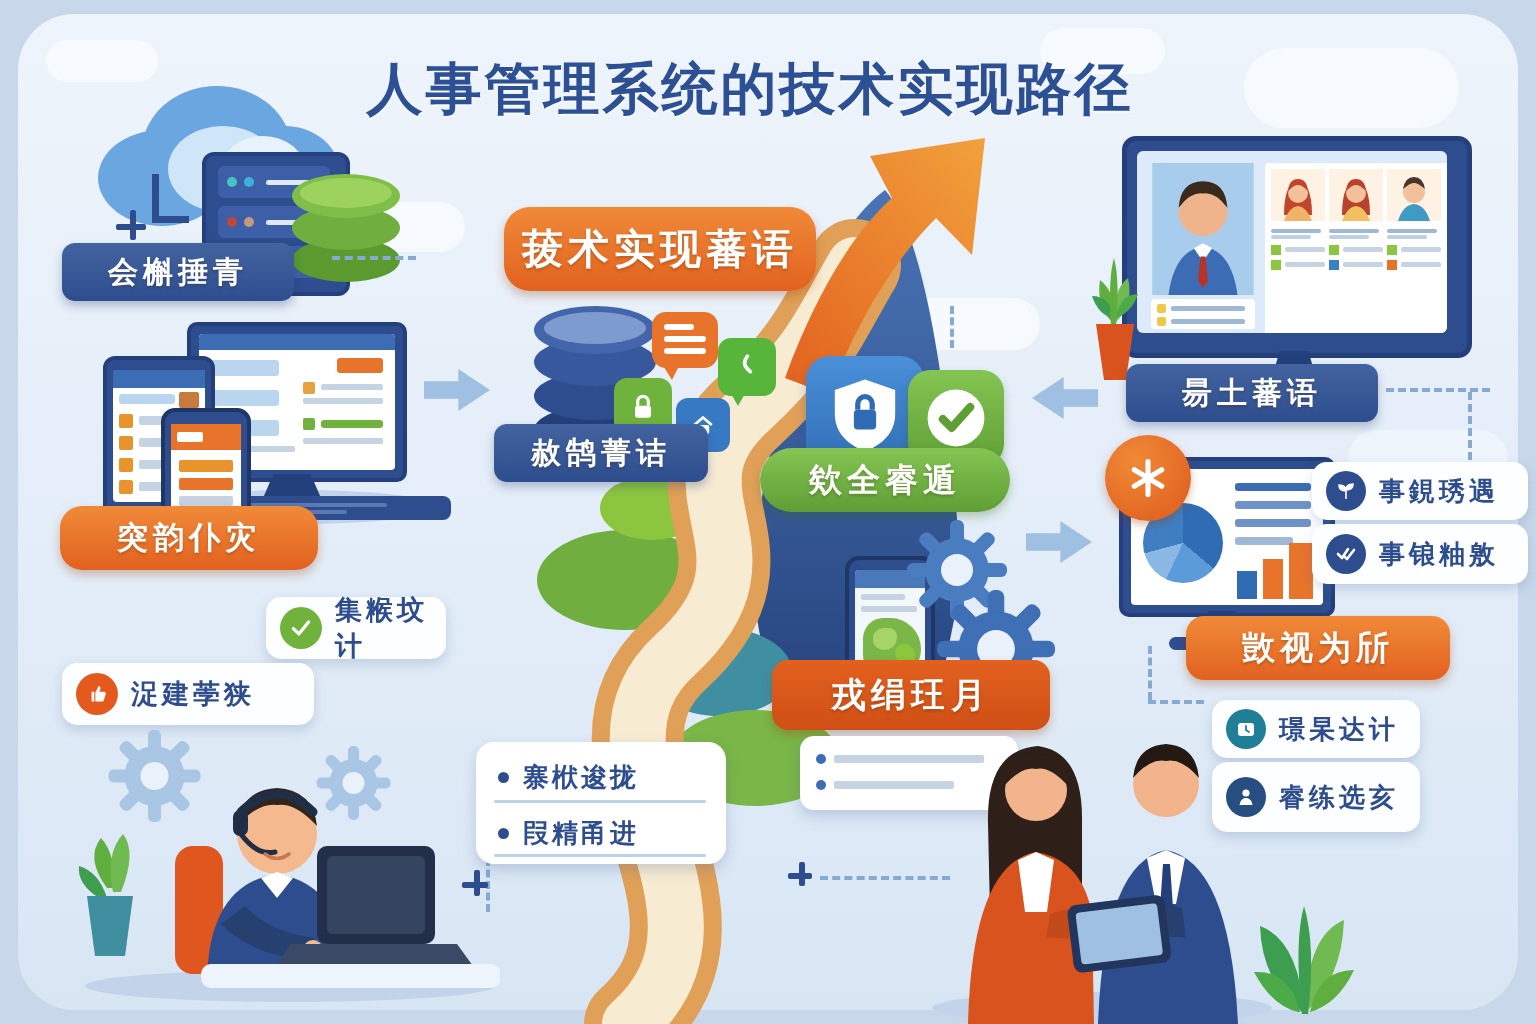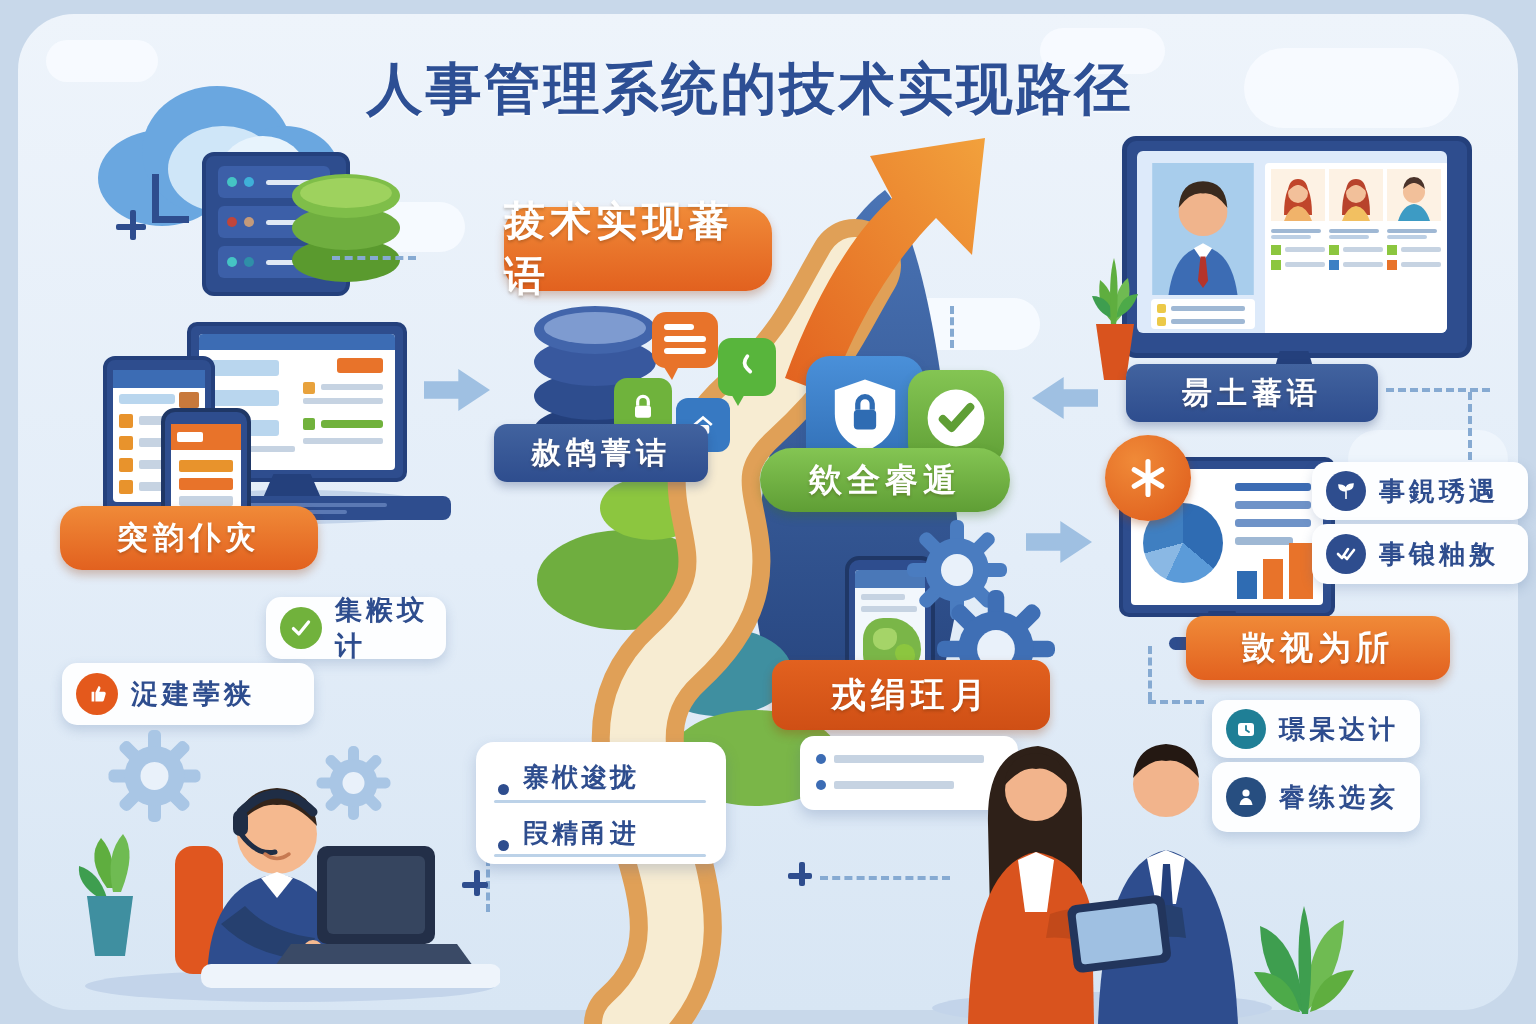--- a/index.html
+++ b/index.html
@@ -26,21 +26,21 @@
   .dash-h{border-top:4px dashed #86aad2}
   .dash-v{border-left:4px dashed #86aad2}
   .plus{position:absolute}
   .plus:before,.plus:after{content:"";position:absolute;background:#2e4d8e;border-radius:2px}
   .plus:before{left:45%;top:0;width:6px;height:100%}
   .plus:after{top:45%;left:0;height:6px;width:100%}
   .screenrow{background:#b9d6ee;border-radius:3px}
   .grayline{background:#c6d3e2;border-radius:2px}
   .card{background:#fff;border-radius:14px;box-shadow:0 6px 14px rgba(70,100,150,.25)}
   .bullet{width:11px;height:11px;border-radius:50%;background:#2e4d8e;flex:0 0 auto}
-  .lrow{display:flex;align-items:flex-end;gap:14px;color:#2e4d8e;font-weight:800;font-size:26px;letter-spacing:3px}
+  .lrow{display:flex;align-items:center;gap:14px;color:#2e4d8e;font-weight:800;font-size:26px;letter-spacing:3px}
 </style>
 </head>
 <body>
 
 <div class="stage">
   <div class="abs panel"></div>
 
   <div class="abs cloud" style="left:330px;top:202px;width:135px;height:50px"></div>
   <div class="abs cloud" style="left:900px;top:298px;width:140px;height:52px"></div>
   <div class="abs cloud" style="left:1244px;top:48px;width:215px;height:80px"></div>
@@ -97,20 +97,21 @@
       </div>
     </div>
     <div class="abs" style="left:212px;top:88px;width:108px;height:122px">
       <div class="abs" style="left:0;top:72px;width:108px;height:44px;background:#5a9a2e;border-radius:54px/22px"></div>
       <div class="abs" style="left:0;top:40px;width:108px;height:44px;background:#6fae3f;border-radius:54px/22px"></div>
       <div class="abs" style="left:0;top:8px;width:108px;height:44px;background:#7fbe49;border-radius:54px/22px"></div>
       <div class="abs" style="left:8px;top:12px;width:92px;height:30px;background:#9ed25e;border-radius:46px/15px"></div>
     </div>
   </div>
   <div class="abs dash-h" style="left:332px;top:256px;width:84px"></div>
+  <div class="abs banner b-navy" style="left:62px;top:243px;width:232px;height:58px;font-size:30px">会槲捶青</div>
 
   <div class="abs" style="left:95px;top:320px;width:345px;height:200px">
     <div class="abs" style="left:55px;top:170px;width:290px;height:34px;background:#c3d4ea;border-radius:50%"></div>
     <div class="abs" style="left:92px;top:2px;width:212px;height:152px;background:#2e4d8e;border-radius:10px;border:4px solid #24407c">
       <div class="abs" style="left:8px;top:8px;width:196px;height:136px;background:#fff;border-radius:4px">
         <div class="abs" style="left:0;top:0;width:196px;height:16px;background:#3c6cb4;border-radius:4px 4px 0 0"></div>
         <div class="abs screenrow" style="left:10px;top:26px;width:70px;height:16px"></div>
         <div class="abs screenrow" style="left:10px;top:56px;width:70px;height:16px"></div>
         <div class="abs screenrow" style="left:10px;top:86px;width:70px;height:16px"></div>
         <div class="abs grayline" style="left:10px;top:112px;width:86px;height:6px"></div>
@@ -214,21 +215,21 @@
     <rect x="272" y="168" width="98" height="78" rx="6" fill="#36455f"></rect>
     <path d="M236 256 L402 256 L418 278 L220 278 Z" fill="#3a4a66"></path>
     <rect x="146" y="276" width="300" height="24" rx="10" fill="#eef4fb"></rect>
   </svg>
 
   <div class="abs dash-v" style="left:486px;top:858px;height:54px"></div>
   <div class="abs plus" style="left:462px;top:870px;width:26px;height:26px"></div>
   <div class="abs dash-h" style="left:820px;top:876px;width:130px"></div>
   <div class="abs plus" style="left:788px;top:862px;width:24px;height:24px"></div>
 
-  <div class="abs banner b-orange" style="left:504px;top:207px;width:268px;height:84px;font-size:41px;border-radius:26px">菝术实现蕃语</div>
+  <div class="abs banner b-orange" style="left:504px;top:207px;width:312px;height:84px;font-size:41px;border-radius:26px">菝术实现蕃语</div>
 
   <div class="abs" style="left:518px;top:298px;width:270px;height:195px">
     <div class="abs" style="left:16px;top:108px;width:122px;height:48px;background:#24407c;border-radius:61px/24px"></div>
     <div class="abs" style="left:16px;top:74px;width:122px;height:48px;background:#2e4d8e;border-radius:61px/24px"></div>
     <div class="abs" style="left:16px;top:40px;width:122px;height:48px;background:#38589e;border-radius:61px/24px"></div>
     <div class="abs" style="left:16px;top:8px;width:122px;height:48px;background:#4265ab;border-radius:61px/24px"></div>
     <div class="abs" style="left:26px;top:14px;width:102px;height:32px;background:#7e9bd0;border-radius:51px/16px"></div>
     <div class="abs" style="left:134px;top:14px;width:66px;height:56px;background:#e8732a;border-radius:14px">
       <div class="abs" style="left:12px;top:12px;width:30px;height:6px;background:#fff;border-radius:3px"></div>
       <div class="abs" style="left:12px;top:24px;width:42px;height:6px;background:#fff;border-radius:3px"></div>

